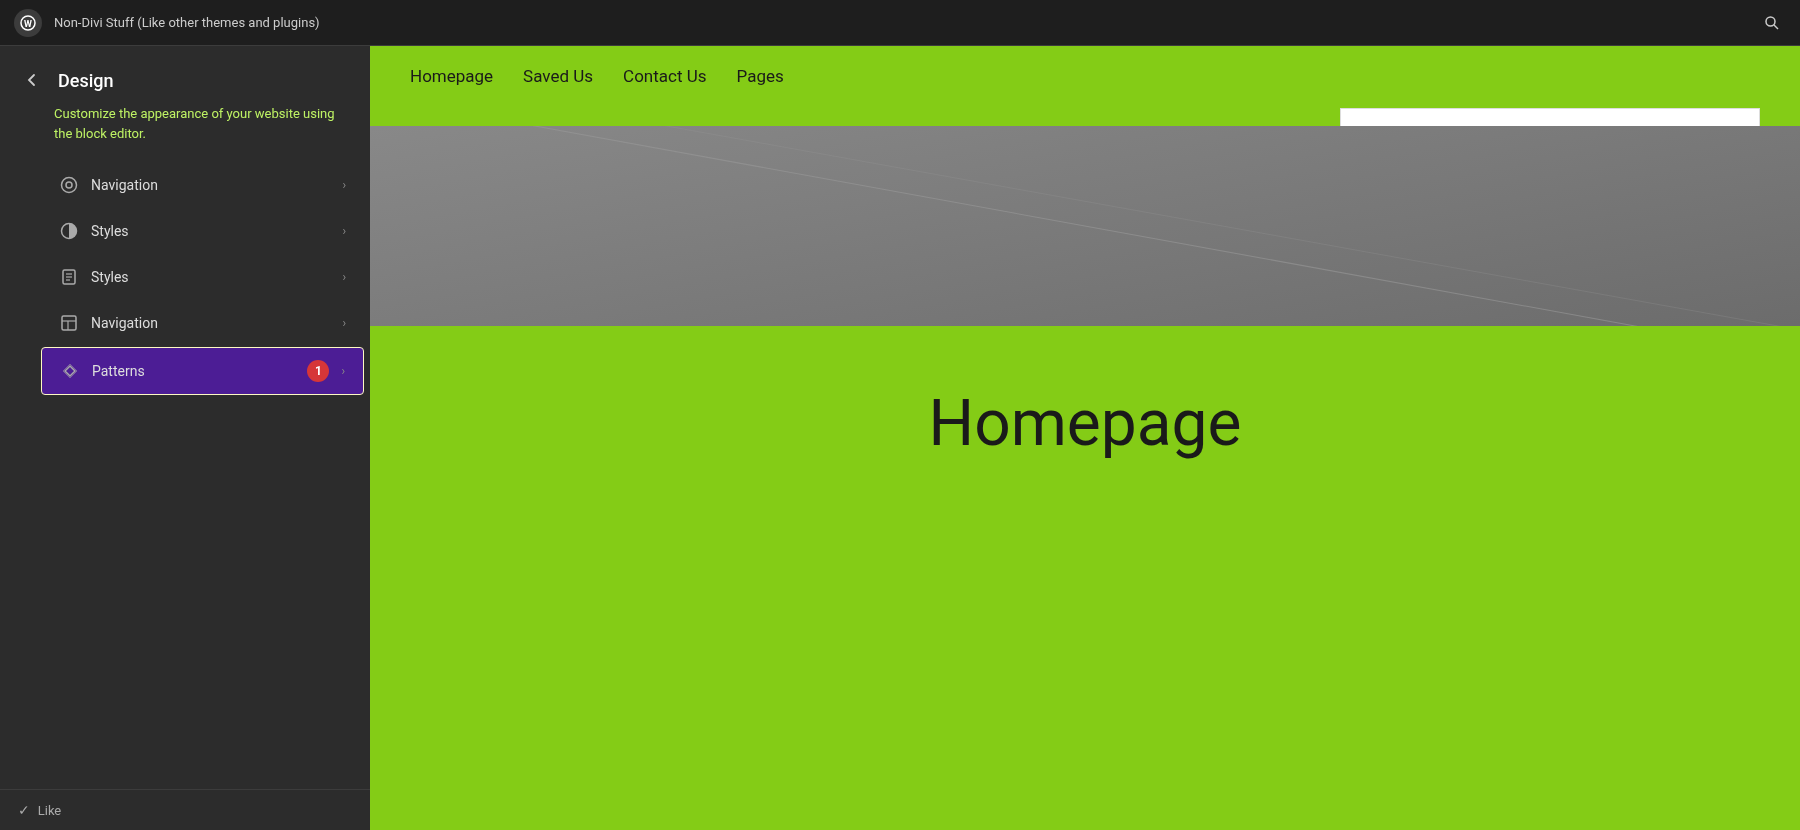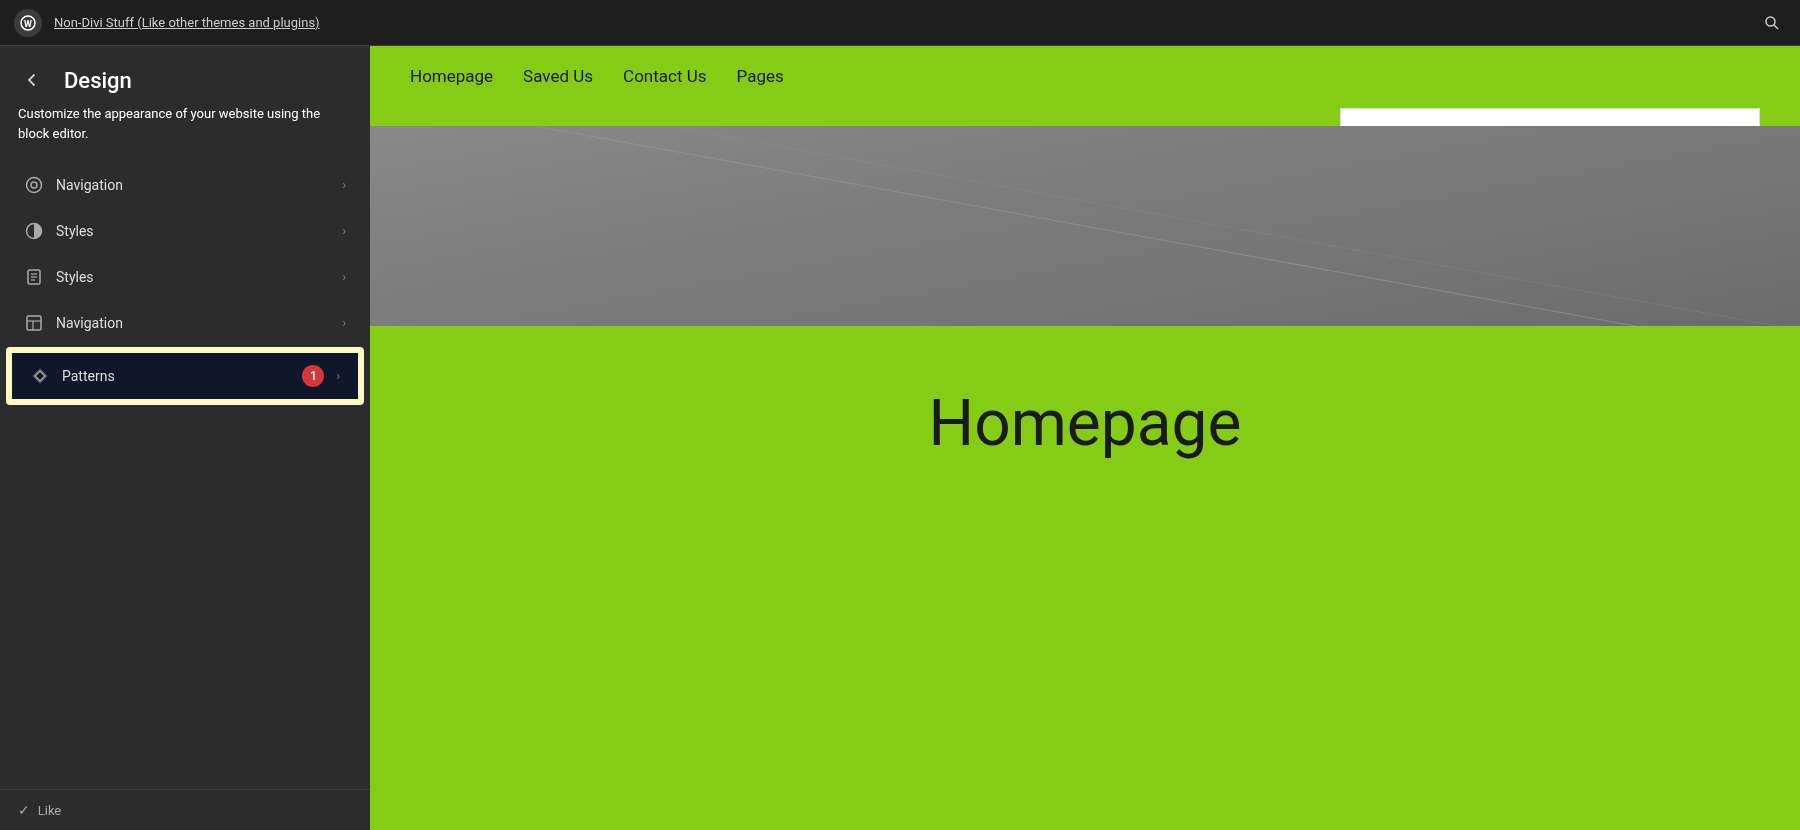--- a/index.html
+++ b/index.html
@@ -34,21 +34,20 @@
       justify-content: center;
       color: #fff;
       font-size: 14px;
       font-weight: bold;
       flex-shrink: 0;
     }
     .top-bar-title {
       color: #ccc;
       font-size: 13px;
       flex: 1;
-      text-decoration: underline;
     }
     .top-bar-search {
       width: 28px;
       height: 28px;
       background: none;
       border: none;
       color: #ccc;
       cursor: pointer;
       display: flex;
       align-items: center;
@@ -85,49 +84,50 @@
       border: none;
       color: #ccc;
       cursor: pointer;
       font-size: 18px;
       display: flex;
       align-items: center;
       justify-content: center;
     }
     .sidebar-title {
       color: #fff;
-      font-size: 22px;
+      font-size: 18px;
       font-weight: 500;
-      margin-left: 6px;
     }
     .sidebar-desc {
-      color: #ffffff;
+      color: #bef264;
       font-size: 13px;
       padding: 0 18px 18px;
       line-height: 1.5;
+      margin-left: 36px;
     }
     .sidebar-menu {
       flex: 1;
       overflow-y: auto;
+      margin-left: 35px;
     }
     .sidebar-item {
       display: flex;
       align-items: center;
       padding: 12px 18px;
       cursor: pointer;
       border-radius: 4px;
       margin: 2px 6px;
       gap: 12px;
       color: #ccc;
       font-size: 14px;
       position: relative;
     }
     .sidebar-item.active {
-      background: #0f172a;
-      border: 6px solid #fef9c3;
+      background: #4c1d95;
+      border: 1px solid #fef9c3;
       align-items: center;
     }
     .sidebar-item-icon {
       width: 20px;
       height: 20px;
       display: flex;
       align-items: center;
       justify-content: center;
       flex-shrink: 0;
     }

